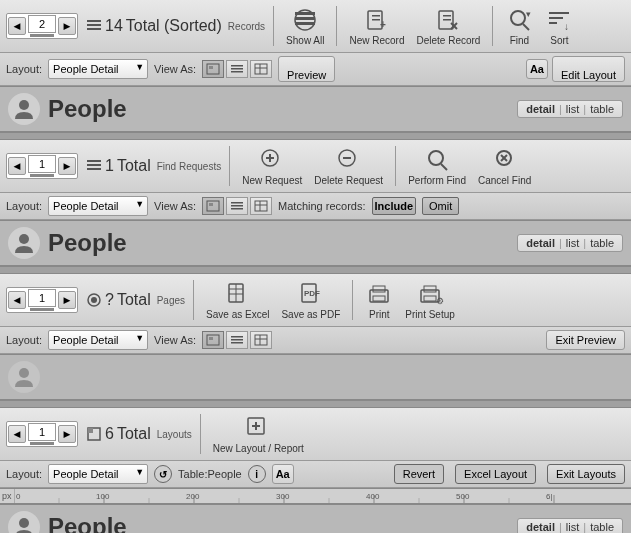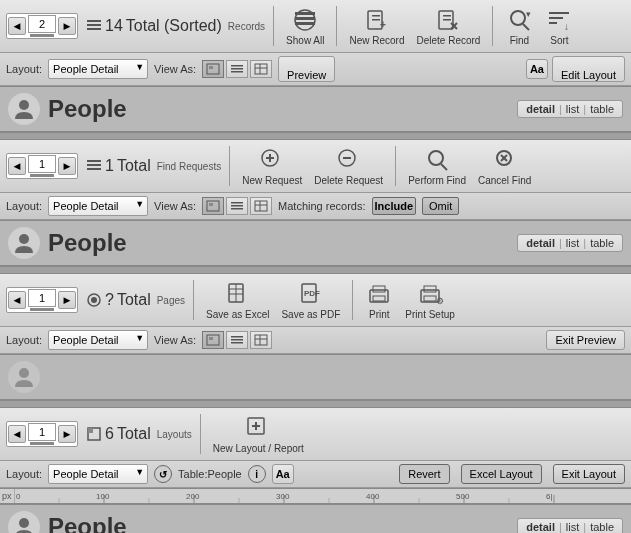--- a/index.html
+++ b/index.html
@@ -761,21 +761,21 @@
     <span style="position:absolute;right:4px;top:3px;font-size:9px;pointer-events:none;">▼</span>
   </div>
 
   <div class="info-btn" style="border-radius:50%;">↺</div>
   <span class="layout-label">Table:People</span>
   <div class="info-btn">i</div>
   <div class="aa-btn">Aa</div>
   <div style="margin-left:auto;display:flex;align-items:center;gap:11px;">
     <button class="revert-btn">Revert</button>
     <button class="save-layout-btn">Excel Layout</button>
-    <button class="exit-layout-btn">Exit Layout</button>
+    <button class="exit-layout-btn">Exit Layouts</button>
   </div>
 </div>
 
 <div class="ruler">
   <span style="font-size:9px;color:#555;padding-left:2px;">px</span>
   <div style="flex:1;display:flex;align-items:flex-end;height:100%;overflow:hidden;padding-left:2px;">
 
     <svg width="600" height="16">
 
       <line x1="0" y1="0" x2="0" y2="16" stroke="#888" stroke-width="1"></line>

